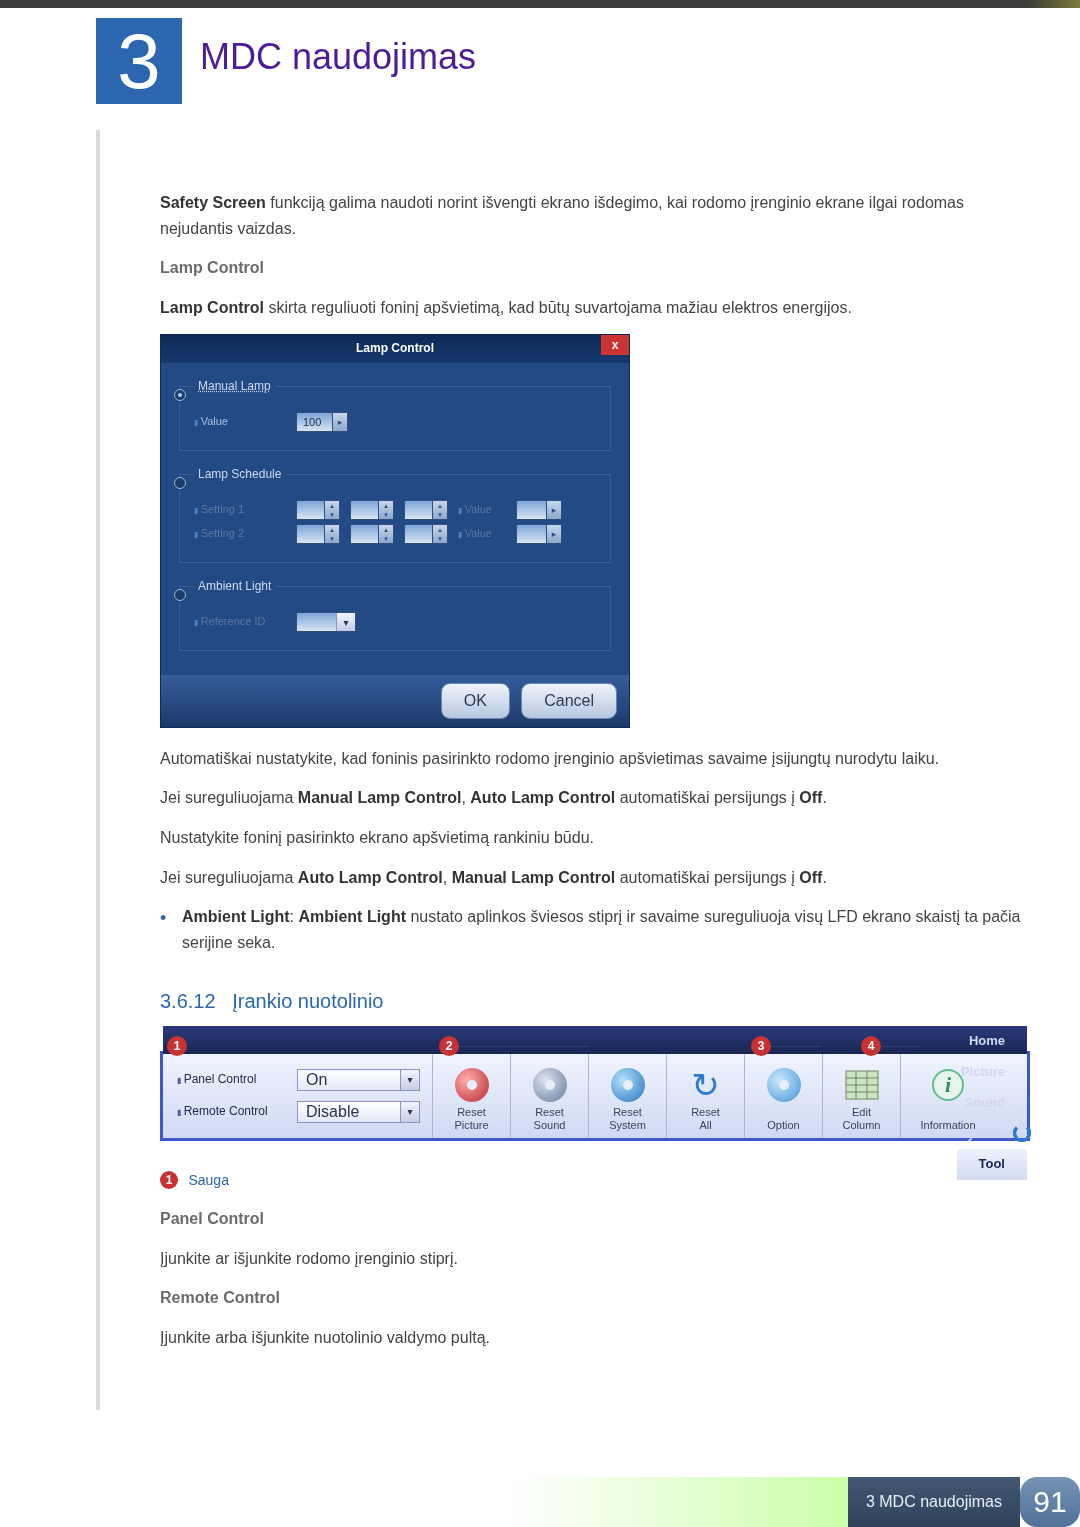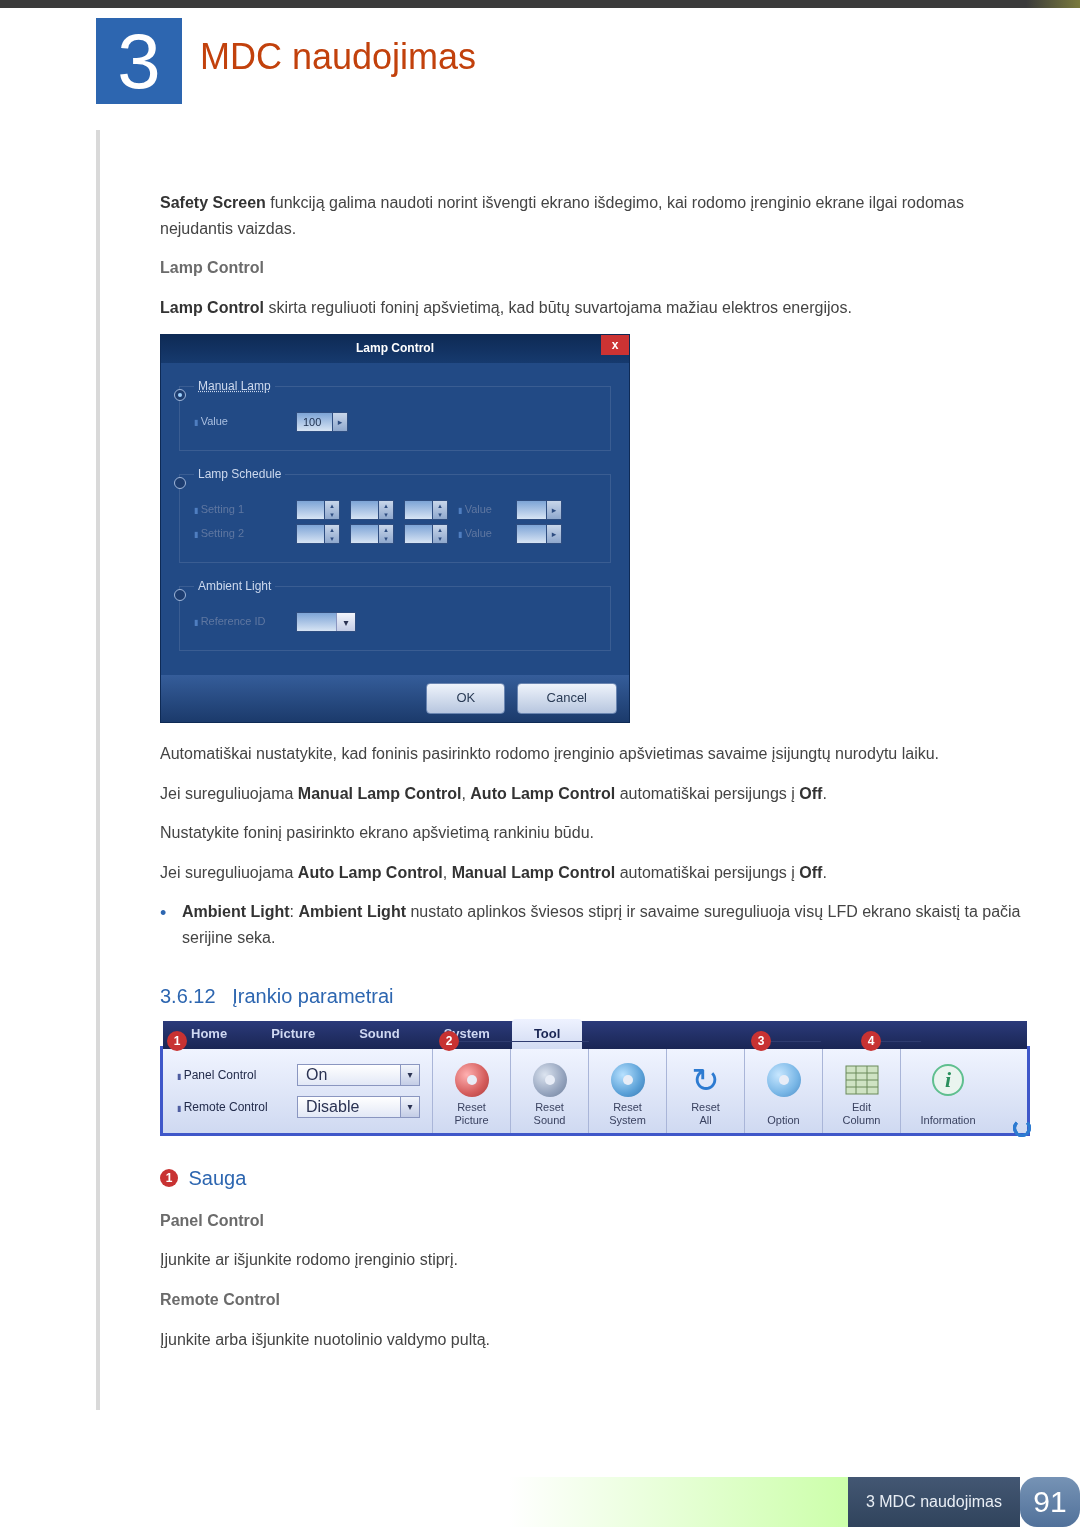--- a/index.html
+++ b/index.html
@@ -29,21 +29,21 @@
     font-weight: 300;
     text-align: center;
     line-height: 86px;
     font-family: Arial, sans-serif;
   }
   .chapter-title {
     position: absolute;
     left: 200px;
     top: 36px;
     font-size: 36px;
-    color: #c2410c;
+    color: #4c1d95;
     font-weight: 400;
   }
   .left-rail {
     position: absolute;
     left: 96px;
     top: 130px;
     width: 4px;
     height: 1280px;
     background: #d9d9d9;
   }
@@ -85,21 +85,21 @@
     background: #c83232;
     color: #fff;
     font-size: 12px;
     text-align: center;
     line-height: 18px;
     font-weight: bold;
     vertical-align: middle;
   }
   .sub-title {
     color: #2d66b0;
-    font-size: 20px;
+    font-size: 14px;
     margin-left: 6px;
     vertical-align: middle;
   }
   b { font-weight: bold; color: #333; }
 
   
   .dialog-lamp {
     width: 470px;
     background: #224a85;
     border: 1px solid #0e2a55;
@@ -200,26 +200,26 @@
     color: #2e4d80;
   }
   .dialog-lamp .btnrow {
     background: linear-gradient(#355d9a, #1b3a6b);
     padding: 8px 12px;
     text-align: right;
   }
   .pill-btn {
     display: inline-block;
     min-width: 64px;
-    padding: 4px 29px;
+    padding: 4px 22px;
     background: linear-gradient(#eef3fb, #b7c6df);
     border: 1px solid #6a85b1;
-    border-radius: 4px;
+    border-radius: 9px;
     color: #2a3b55;
-    font-size: 13px;
+    font-size: 16px;
     text-align: center;
     margin-left: 8px;
   }
 
   
   .ribbon {
     width: 870px;
     border: 3px solid #3f57c9;
     background: linear-gradient(#f0f4ff, #cfd9f1);
     font-size: 12px;
@@ -229,20 +229,21 @@
     position: relative;
   }
   .ribbon .tabs {
     position: absolute;
     top: -28px; left: 0; right: 0;
     height: 28px;
     background: linear-gradient(#2b3a7a, #1a2654);
     display: flex;
     align-items: flex-end;
     padding-left: 6px;
+    flex-direction: column;
   }
   .ribbon .tab {
     padding: 5px 22px 5px 22px;
     color: #cfd8f2;
     font-weight: bold;
     font-size: 13px;
   }
   .ribbon .tab.active {
     background: linear-gradient(#eef2ff, #d2dbf2);
     color: #1a2654;
@@ -457,21 +458,21 @@
     <span>Jei sureguliuojama </span><b>Auto Lamp Control</b><span>, </span><b>Manual Lamp Control</b><span> automatiškai persijungs į </span><b>Off</b>.
   </p>
 
   <ul>
     <li>
       <b>Ambient Light</b><span>: </span><b>Ambient Light</b><span> nustato aplinkos šviesos stiprį ir savaime sureguliuoja visų LFD ekrano skaistį ta pačia serijine seka.</span>
     </li>
   </ul>
 
   <p class="section-num">
-    <span>3.6.12</span>&nbsp;&nbsp;&nbsp;<span>Įrankio parametrai</span>
+    <span>3.6.12</span>&nbsp;&nbsp;&nbsp;<span>Įrankio nuotolinio</span>
   </p>
 
   <div style="margin-top:34px; position:relative;">
     <div class="ribbon">
       <div class="tabs">
         <div class="tab">Home</div>
         <div class="tab">Picture</div>
         <div class="tab">Sound</div>
         <div class="tab">System</div>
         <div class="tab active">Tool</div>

